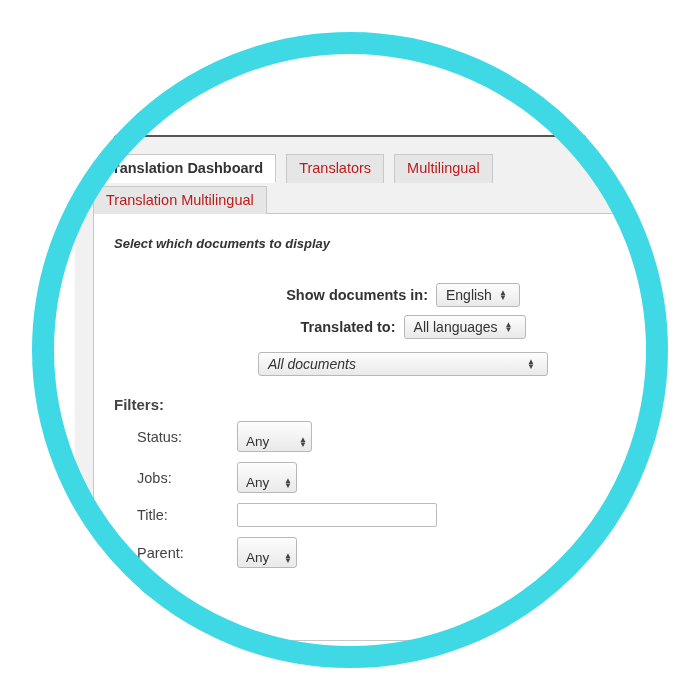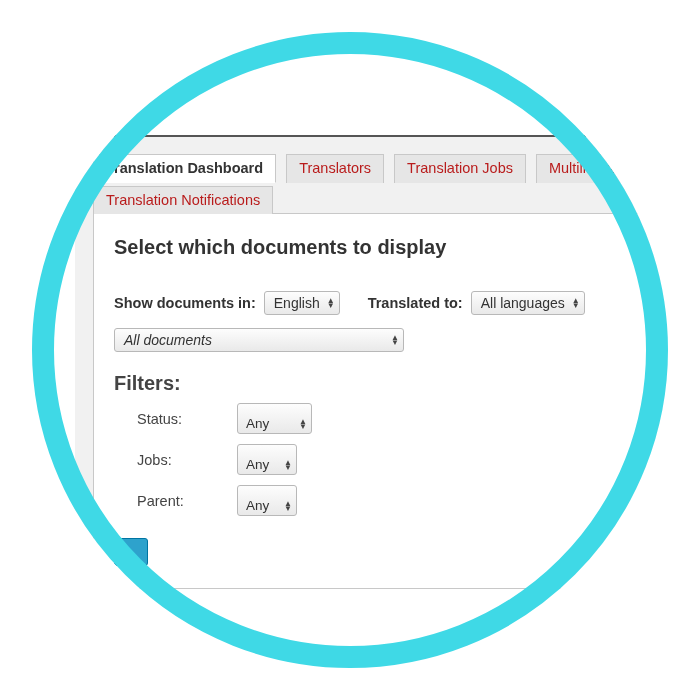--- a/index.html
+++ b/index.html
@@ -63,69 +63,71 @@
       border-bottom: 1px solid #fff;
     }
     .panel {
       background: #fff;
       border: 1px solid #c8c8c8;
       margin: -1px 0 0 18px;
       padding: 22px 20px;
       width: 620px;
     }
     .panel-title {
-      font-size: 20px;
+      font-size: 13px;
       font-weight: 700;
       color: #333;
       margin-bottom: 32px;
+      font-style: italic;
     }
     .row {
       display: flex;
       align-items: center;
       gap: 8px;
       margin-bottom: 13px;
       font-size: 14.5px;
       color: #444;
+      flex-direction: column;
     }
     .row-inline {
       display: inline-flex;
       align-items: center;
       gap: 8px;
     }
     .label-bold {
       font-weight: 600;
       color: #333;
     }
     .select {
       display: inline-flex;
       align-items: center;
       justify-content: space-between;
       background: linear-gradient(#fdfdfd, #e9e9e9);
       border: 1px solid #b8b8b8;
       border-radius: 3px;
-      padding: 3px 4px 3px 9px;
+      padding: 3px 12px 3px 9px;
       font-size: 14px;
       color: #333;
       cursor: pointer;
       min-width: 60px;
     }
     .select-caret {
       display: inline-flex;
       flex-direction: column;
       line-height: 5px;
       font-size: 8px;
       margin-left: 7px;
       color: #444;
     }
     .select.wide { min-width: 290px; font-style: italic; }
     .select.small { padding: 12px 4px 2px 8px; font-size: 13.5px; }
     .filters-title {
       font-weight: 700;
       color: #444;
-      font-size: 20px;
+      font-size: 15px;
       margin-top: 20px;
       margin-bottom: 8px;
     }
     .filter-row {
       display: flex;
       align-items: center;
       margin-bottom: 10px;
       font-size: 14.5px;
       color: #444;
     }
@@ -165,25 +167,24 @@
 <body>
 
 <div class="circle-mask">
   <div class="red-dash"></div>
 
   <div class="window">
 
     <div class="tabs-row">
       <div class="tab active">Translation Dashboard</div>
       <div class="tab">Translators</div>
-      <div class="tab">Translation Jobs</div>
       <div class="tab">Multilingual</div>
     </div>
     <div class="tabs-row second">
-      <div class="tab">Translation Notifications</div>
+      <div class="tab">Translation Multilingual</div>
     </div>
 
     <div class="panel">
       <div class="panel-title">Select which documents to display</div>
 
       <div class="row">
         <span class="row-inline">
           <span class="label-bold">Show documents in:</span>
           <span class="select">
             <span>English</span>
@@ -232,20 +233,24 @@
         <span class="filter-label">Jobs:</span>
         <span class="select small">
           <span>Any</span>
           <span class="select-caret">
               <span>▲</span>
               <span>▼</span>
             </span>
         </span>
       </div>
 
+      <div class="filter-row">
+        <span class="filter-label">Title:</span>
+        <input type="text" class="text-input" value="" style="">
+      </div>
 
       <div class="filter-row">
         <span class="filter-label">Parent:</span>
         <span class="select small">
           <span>Any</span>
           <span class="select-caret">
               <span>▲</span>
               <span>▼</span>
             </span>
         </span>

